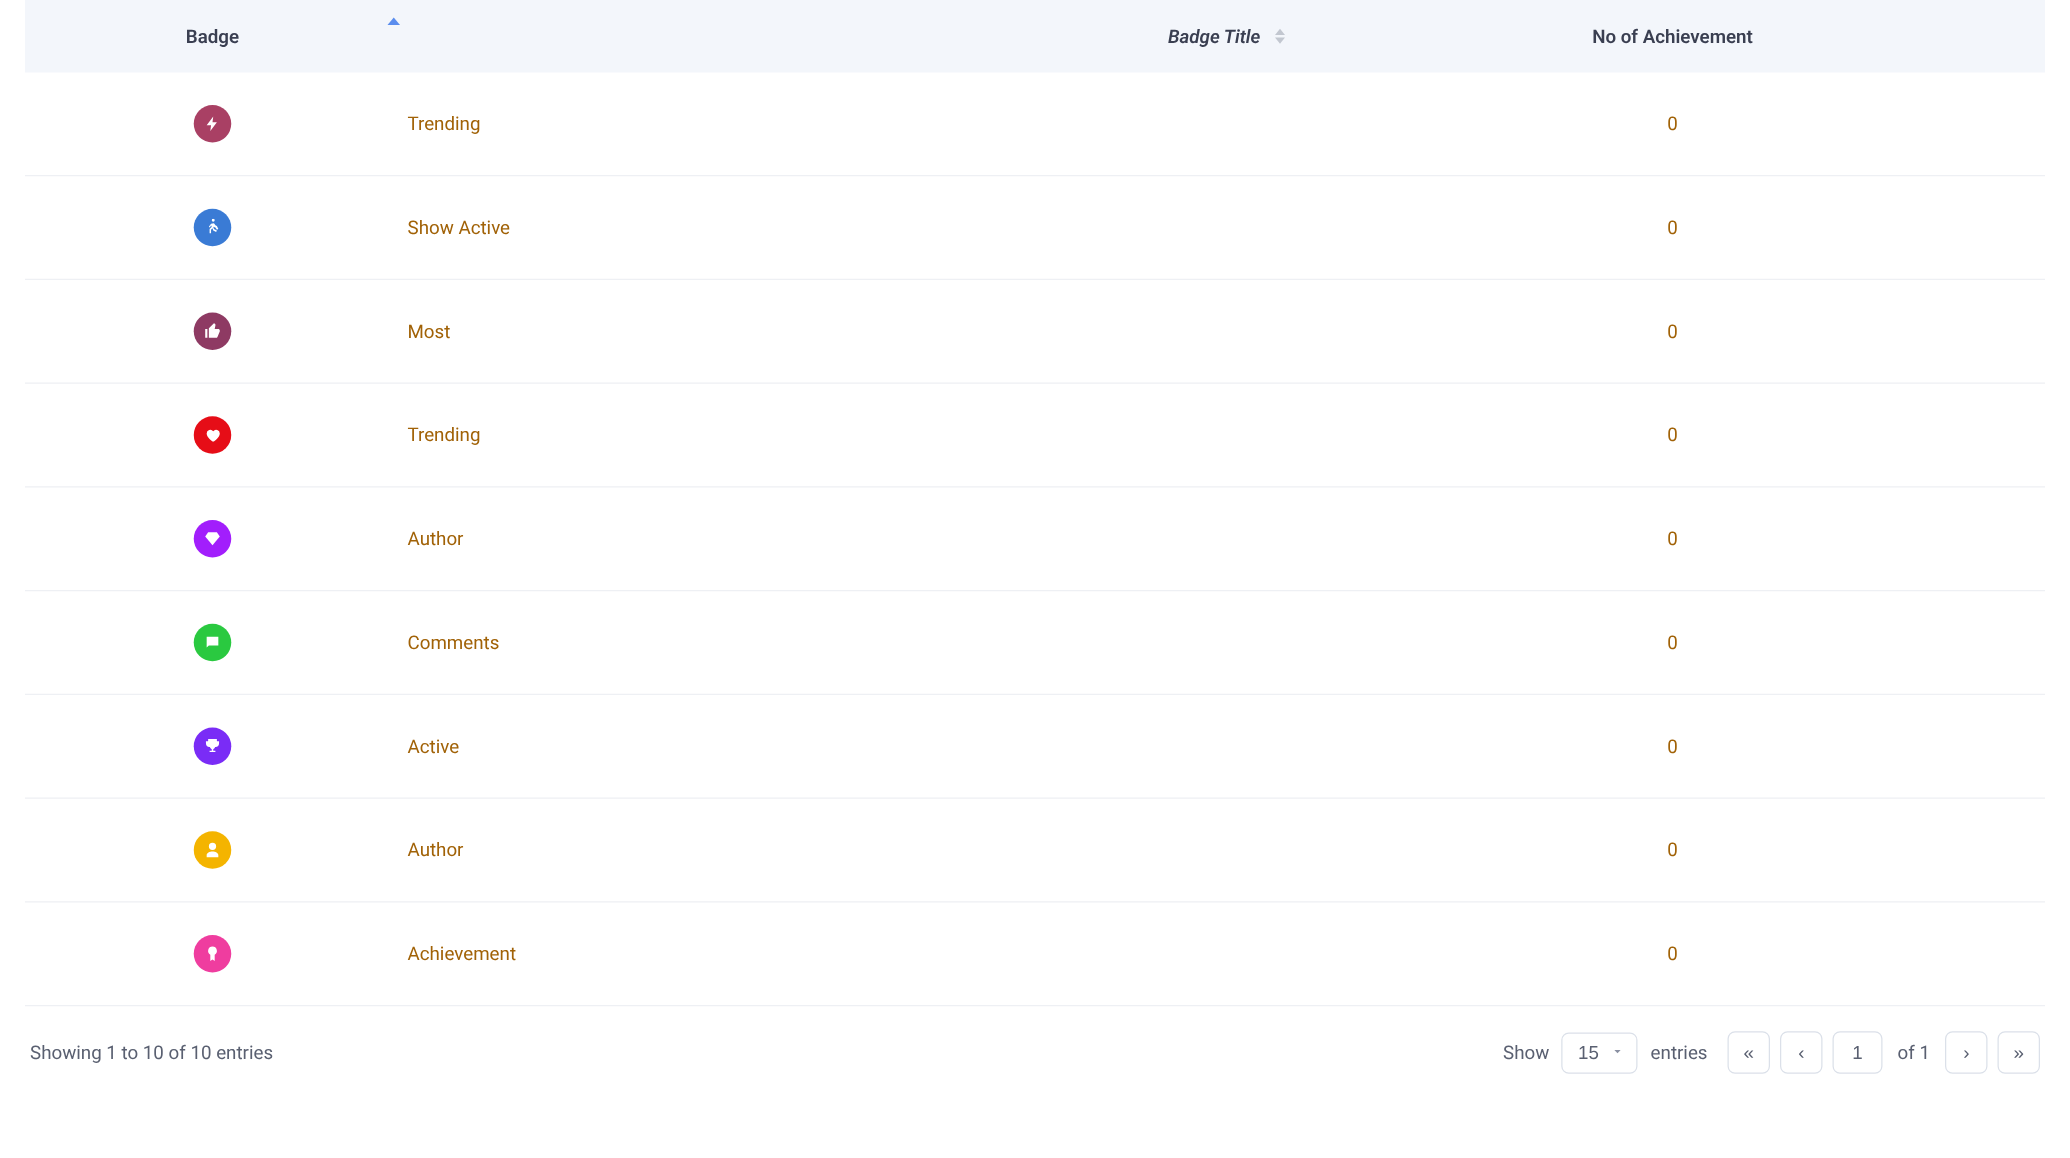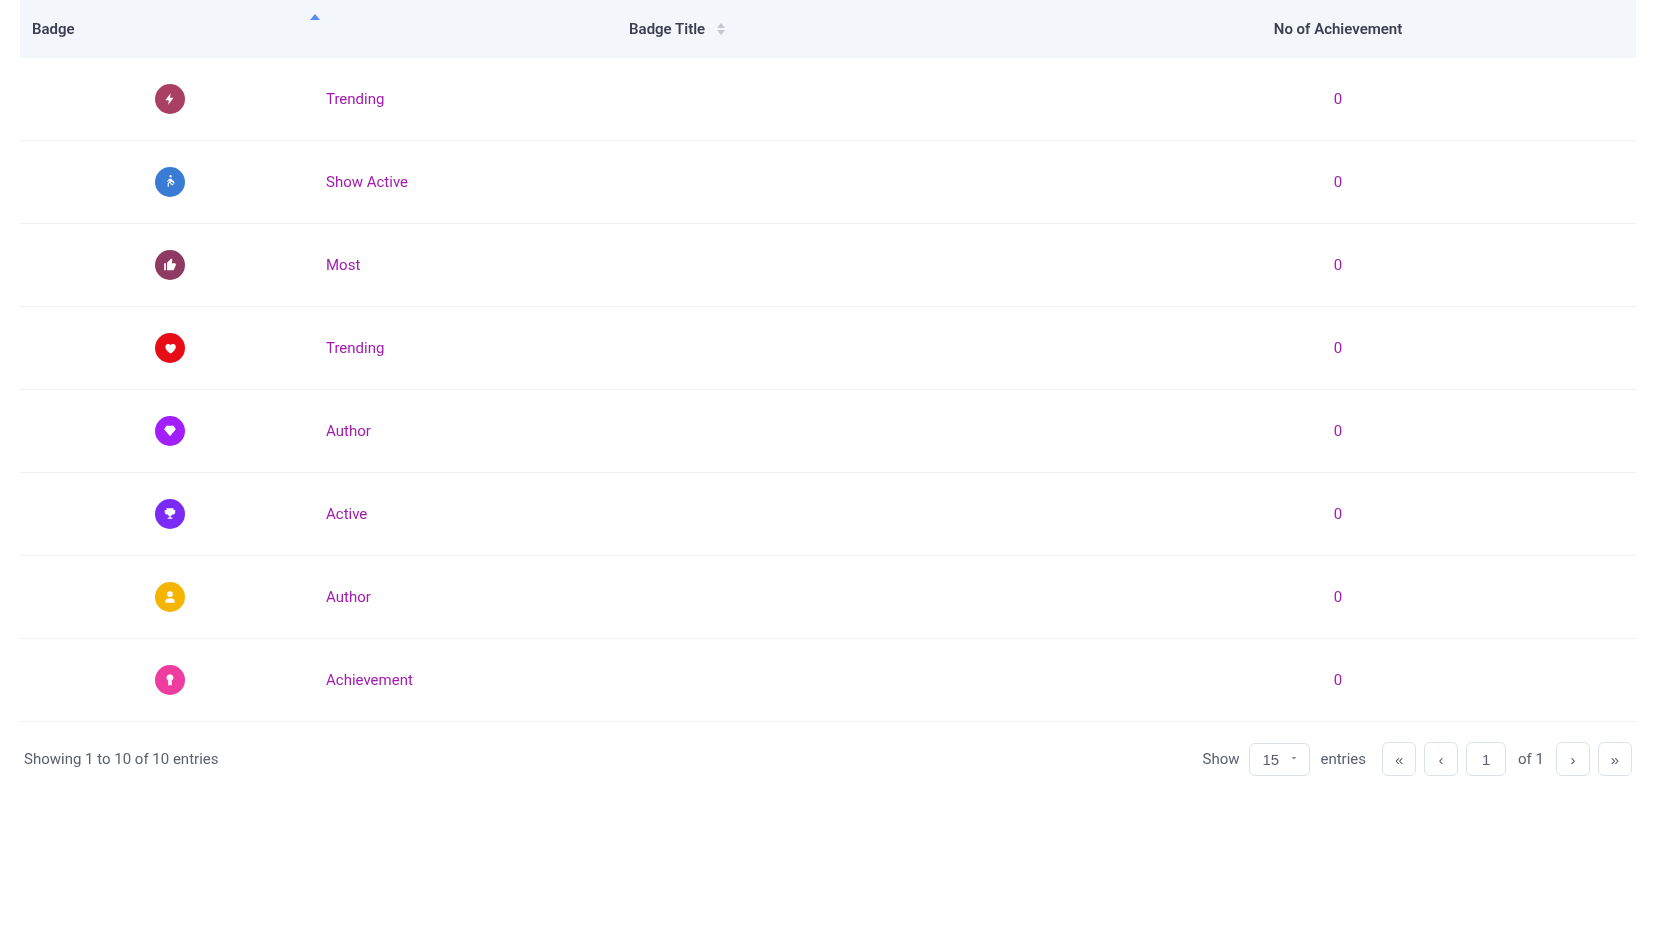--- a/index.html
+++ b/index.html
@@ -25,26 +25,27 @@
   th {
     text-align: left;
     font-weight: 600;
     font-size: 15px;
     color: #3a3f51;
     padding: 20px 12px;
     position: relative;
   }
   th.col-badge {
     width: 300px;
-    text-align: left;
+    text-align: center;
   }
   th.col-title {
     width: 720px;
-    text-align: center;
+    text-align: right;
     padding-left: 6px;
+    font-style: italic;
   }
   th.col-count {
     text-align: center;
     margin-top: 39px;
   }
   .sort-asc {
     position: absolute;
     left: 290px;
     top: 14px;
     width: 0; height: 0;
@@ -72,21 +73,21 @@
     border-left: 4px solid transparent;
     border-right: 4px solid transparent;
     border-top: 5px solid #c2c7d0;
   }
   tbody tr {
     border-bottom: 1px solid #eef0f4;
   }
   td {
     padding: 26px 12px;
     font-size: 15px;
-    color: #a21caf;
+    color: #a16207;
     vertical-align: middle;
   }
   td.cell-badge { text-align: center; width: 300px; }
   td.cell-title { text-align: left; width: 720px; padding-left: 6px; }
   td.cell-count { text-align: center; }
   .badge-icon {
     width: 30px;
     height: 30px;
     border-radius: 50%;
     display: inline-flex;
@@ -224,20 +225,29 @@
           <td class="cell-title">Trending</td>
           <td class="cell-count">0</td>
         </tr>
         <tr>
           <td class="cell-badge"><span class="badge-icon" style="background:#a21efc">
               <svg viewBox="0 0 24 24">
                 <path d="M6 3h12l4 6-10 12L2 9z"></path>
               </svg>
             </span></td>
           <td class="cell-title">Author</td>
+          <td class="cell-count">0</td>
+        </tr>
+        <tr>
+          <td class="cell-badge"><span class="badge-icon" style="background:#2ac940">
+              <svg viewBox="0 0 24 24">
+                <path d="M4 4h16v12H7l-3 3z"></path>
+              </svg>
+            </span></td>
+          <td class="cell-title">Comments</td>
           <td class="cell-count">0</td>
         </tr>
         <tr>
           <td class="cell-badge"><span class="badge-icon" style="background:#7a2cf6">
               <svg viewBox="0 0 24 24">
                 <path d="M6 2h12v3h3v3a5 5 0 01-5 5h-.3A5 5 0 0113 16v2h3v2H8v-2h3v-2a5 5 0 01-2.7-3H8a5 5 0 01-5-5V5h3z"></path>
               </svg>
             </span></td>
           <td class="cell-title">Active</td>
           <td class="cell-count">0</td>

